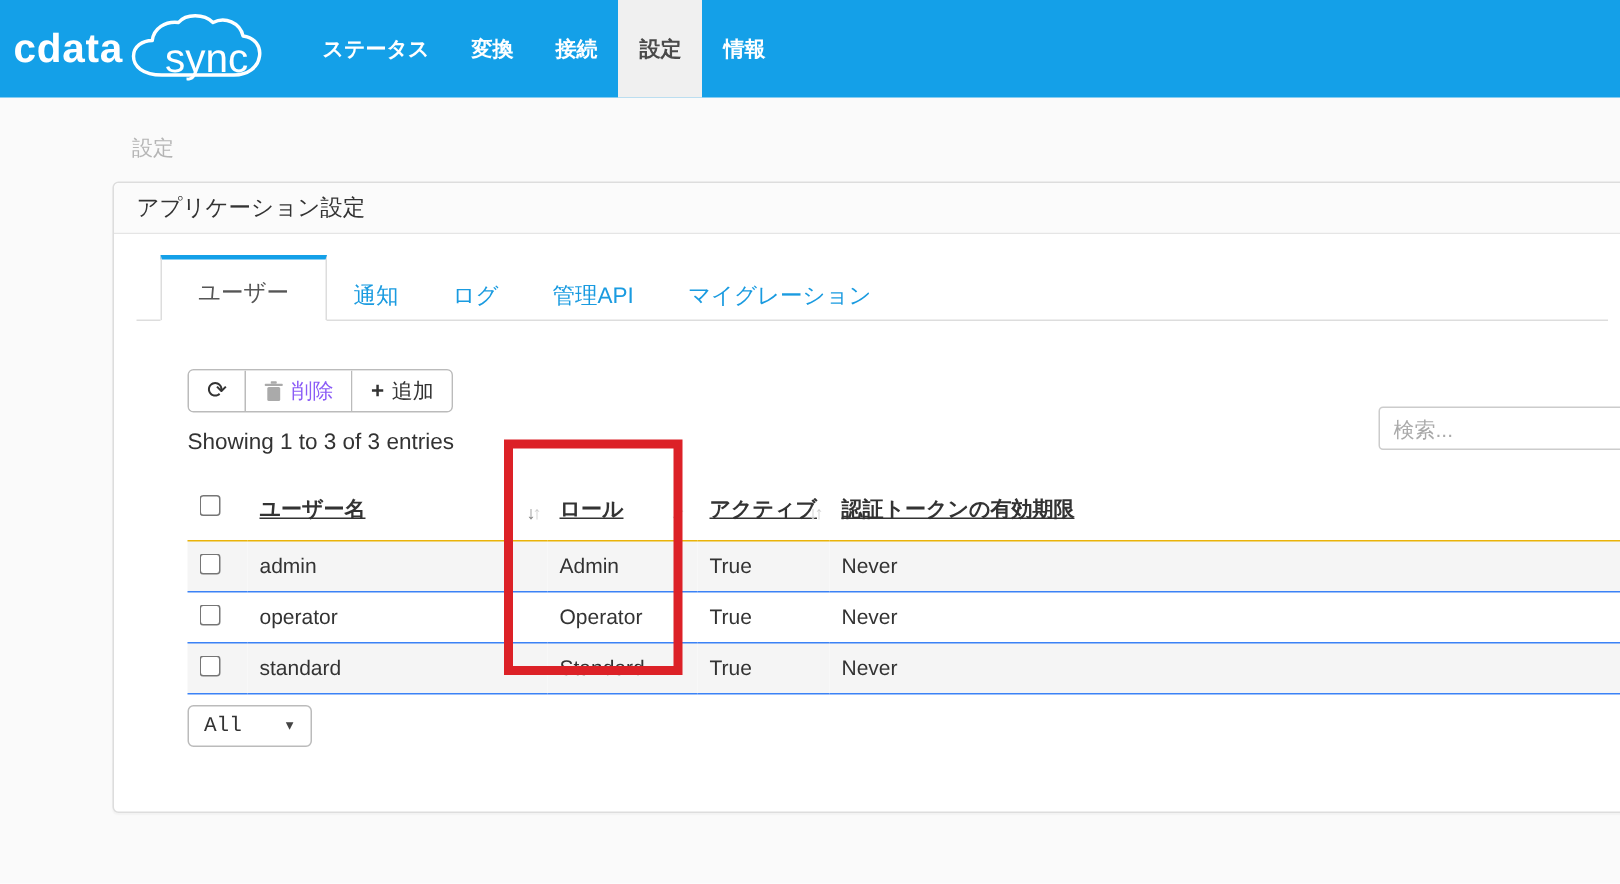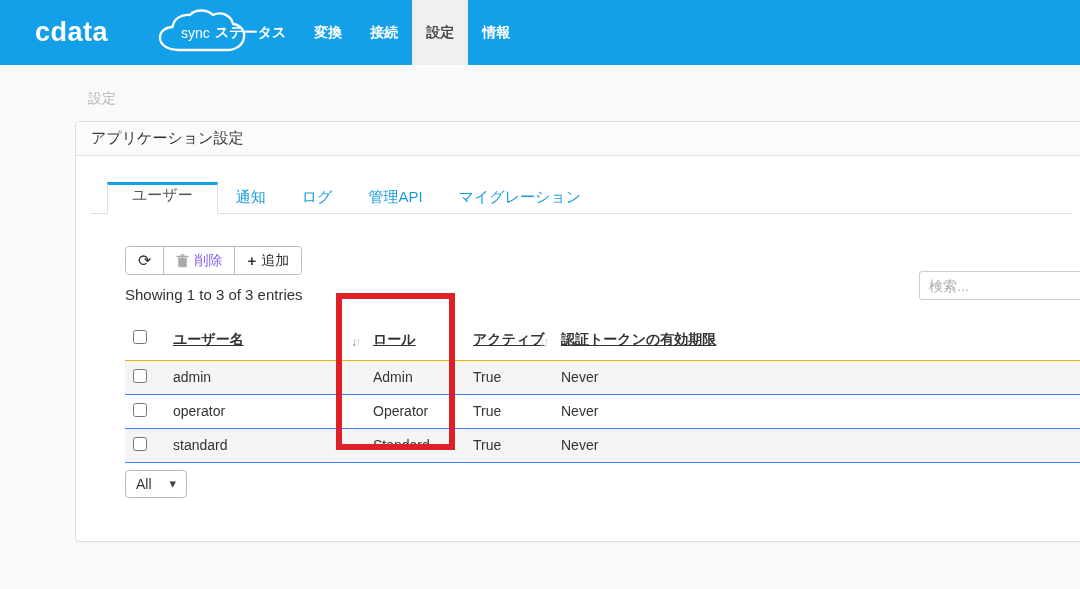--- a/index.html
+++ b/index.html
@@ -9,29 +9,29 @@
     background:#fafafa;
     color:#333;
     position:relative;
   }
 
   
   .navbar {
     height:65px; background:#14a0e8;
     display:flex; align-items:stretch;
   }
-  .logo { display:flex; align-items:center; padding-left:35px; width:195px;gap:45px; }
+  .logo { display:flex; align-items:center; padding-left:9px; width:195px; }
   .logo-brand {
     color:#fff; font-size:27px; font-weight:bold;
     letter-spacing:.5px; text-transform:lowercase; line-height:1;
   }
   .logo-cloud { position:relative; margin-left:2px; width:92px; height:48px; }
   .logo-cloud svg { position:absolute; left:0; top:0; }
   .logo-product {
-    position:absolute; left:26px; top:17px; color:#fff; font-size:14px; line-height:1;
+    position:absolute; left:26px; top:17px; color:#fff; font-size:27px; line-height:1;
   }
   .nav-items { display:flex; align-items:stretch; margin-left:6px; }
   .nav-item {
     display:flex; align-items:center; padding:0 14px;
     color:#fff; font-size:14px; font-weight:bold; cursor:pointer;
   }
   .nav-item.active { background:#f0f0f0; color:#4a4a4a; }
 
   
   .breadcrumb {
@@ -58,21 +58,21 @@
     margin:24px 14px 0 15px; border-bottom:1px solid #ddd; height:34px;
   }
   .tab {
     font-size:15px; color:#1a9be0; padding:7px 18px; cursor:pointer;
     margin-bottom:-1px;
   }
   .tab.active {
     color:#555; background:#fff;
     border:1px solid #ddd; border-bottom:1px solid #fff;
     border-top:3px solid #14a0e8;
-    margin-left:16px; padding:1px 24px 8px 24px;
+    margin-left:16px; padding:13px 24px 8px 24px;
   }
 
   
   .content { margin-left:49px; position:relative; }
   .btn-group {
     display:inline-flex; margin-top:32px;
     border:1px solid #bbb; border-radius:4px; overflow:hidden; background:#fff;
   }
   .btn {
     display:flex; align-items:center; gap:5px;
@@ -114,24 +114,24 @@
   .si-user { right:6px; } .si-role { right:10px; } .si-active { right:6px; }
   tbody td {
     padding:8px 8px; height:33px; border-bottom:1px solid #3b82f6;
     color:#333; vertical-align:middle;
   }
   tbody tr:nth-child(odd) { background:#f5f5f5; }
   input[type=checkbox] { width:14px; height:14px; margin:0; accent-color:#fff; }
 
   
   .page-size {
-    margin-top:7px; width:62px; height:28px;
+    margin-top:7px; width:83px; height:28px;
     border:1px solid #bbb; border-radius:4px; background:#fff;
     display:inline-flex; align-items:center; justify-content:space-between;
-    padding:0 10px; font-size:14px; color:#333; cursor:pointer;
+    padding:0 10px; font-size:14px; color:#333; cursor:pointer;font-family:Liberation Mono, monospace;
   }
   .chev { font-size:13px; color:#444; font-weight:bold; }
 
   
   .annotation {
     position:absolute; left:336px; top:293px; width:119px; height:157px;
     border:6px solid #dc2127; pointer-events:none; z-index:50;
   }
 </style>
 </head>

